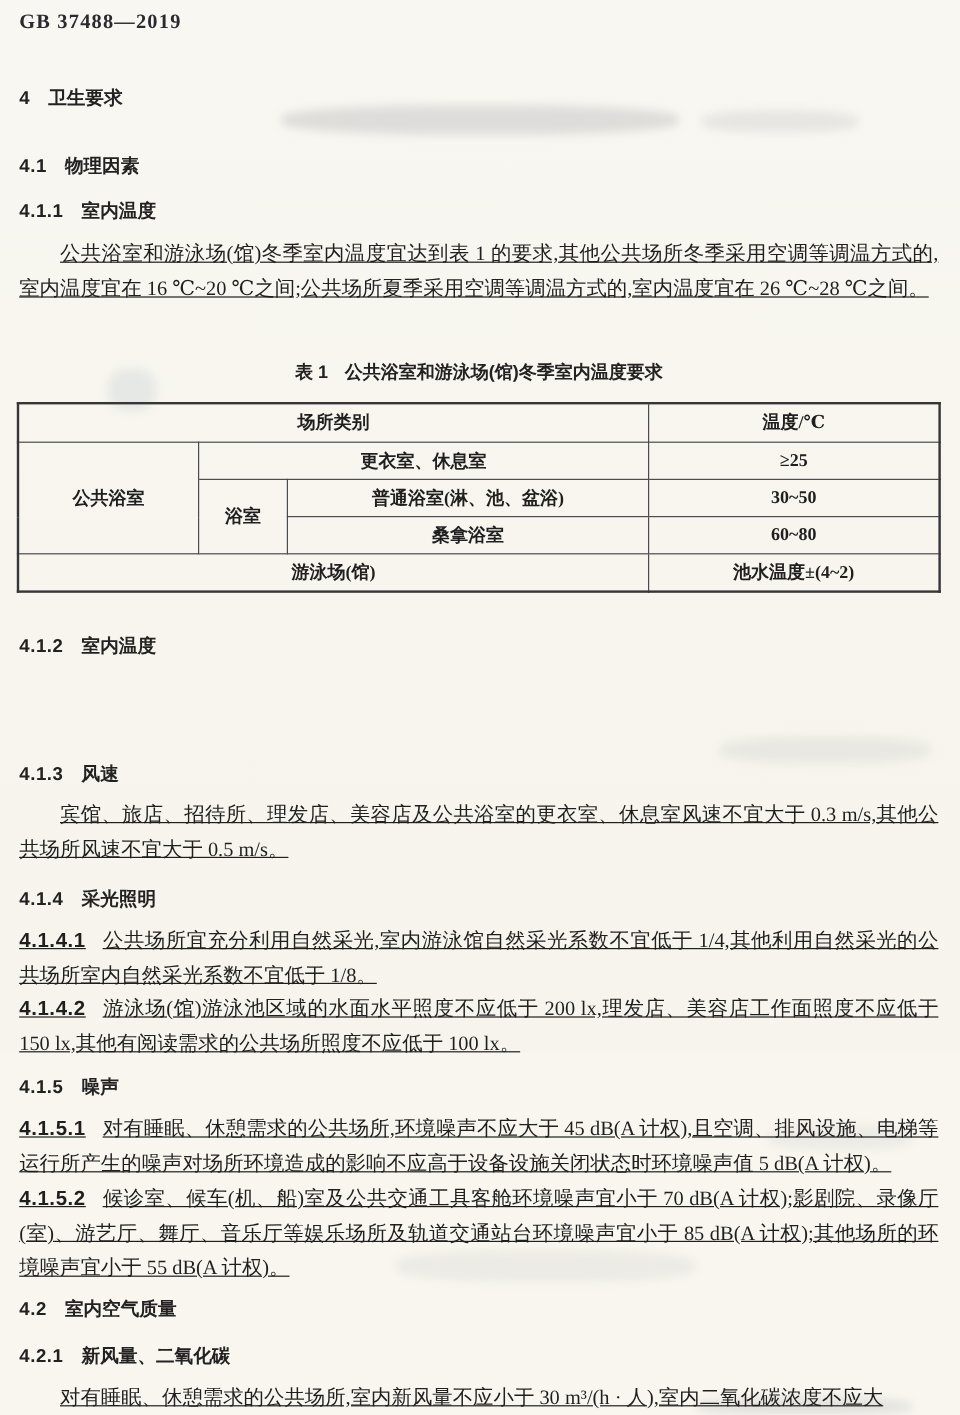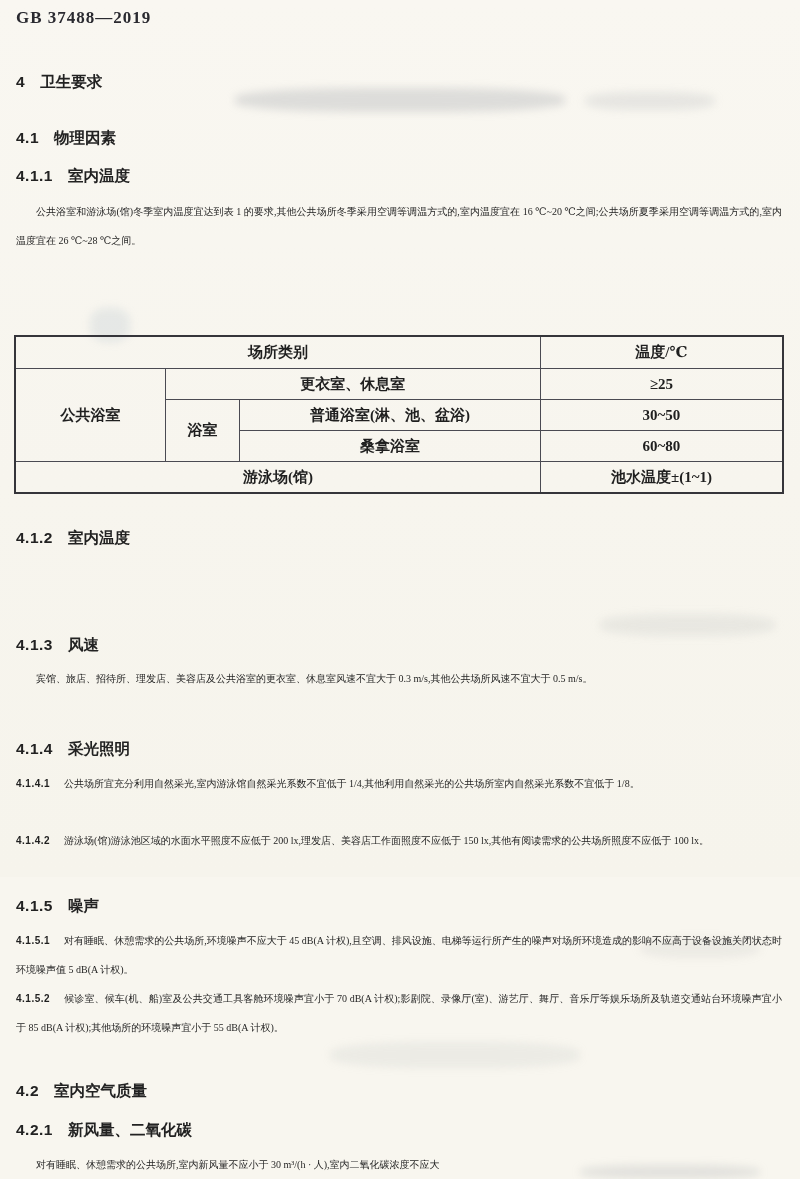--- a/index.html
+++ b/index.html
@@ -30,22 +30,22 @@
   }
   .heading {
     position: absolute; left: 16px;
     font-family: "Liberation Sans", "DejaVu Sans", sans-serif;
     font-weight: bold; font-size: 15.5px; color: #222;
     white-space: nowrap;
   }
   .heading .hnum { margin-right: 15px; letter-spacing: 0.5px; }
   .para {
     position: absolute; left: 16px; width: 766px;
-    font-size: 10px; line-height: 29px;
-    text-align: justify; color: #1f1f1f;
+    font-size: 17px; line-height: 29px;
+    text-align: justify; color: #1f1f1f; text-decoration: underline;
   }
   .para.indent { text-indent: 2em; }
   .cnum {
     font-family: "Liberation Sans", "DejaVu Sans", sans-serif;
     font-weight: bold; letter-spacing: 0.5px;
     padding-right: 14px;
   }
   .tbl-caption {
     position: absolute; left: 16px; width: 766px;
     text-align: center;
@@ -94,20 +94,23 @@
 
   <div class="heading" style="top:128px;">
     <span class="hnum">4.1</span><span>物理因素</span>
   </div>
 
   <div class="heading" style="top:166px;">
     <span class="hnum">4.1.1</span><span>室内温度</span>
   </div>
   <div class="para indent" style="top:197px;">公共浴室和游泳场(馆)冬季室内温度宜达到表 1 的要求,其他公共场所冬季采用空调等调温方式的,室内温度宜在 16 ℃~20 ℃之间;公共场所夏季采用空调等调温方式的,室内温度宜在 26 ℃~28 ℃之间。</div>
 
+  <div class="tbl-caption" style="top:301px;">
+    <span class="cap-label">表 1</span><span>公共浴室和游泳场(馆)冬季室内温度要求</span>
+  </div>
 
   <table class="temp-table">
     <colgroup>
         <col style="width:150px">
         <col style="width:74px">
         <col style="width:300px">
         <col style="width:242px">
       </colgroup>
     <tbody>
         <tr>
@@ -123,21 +126,21 @@
       <td rowspan="2" class="c-center">浴室</td>
       <td class="c-left">普通浴室(淋、池、盆浴)</td>
       <td class="c-center">30~50</td>
     </tr>
     <tr>
       <td class="c-left">桑拿浴室</td>
       <td class="c-center">60~80</td>
     </tr>
     <tr>
       <td colspan="3" class="c-center">游泳场(馆)</td>
-      <td class="c-center">池水温度±(1~1)</td>
+      <td class="c-center">池水温度±(4~2)</td>
     </tr>
   </tbody>
     </table>
 
   <div class="heading" style="top:528px;">
     <span class="hnum">4.1.2</span><span>室内温度</span>
   </div>
 
   <div class="heading" style="top:635px;">
     <span class="hnum">4.1.3</span><span>风速</span>

